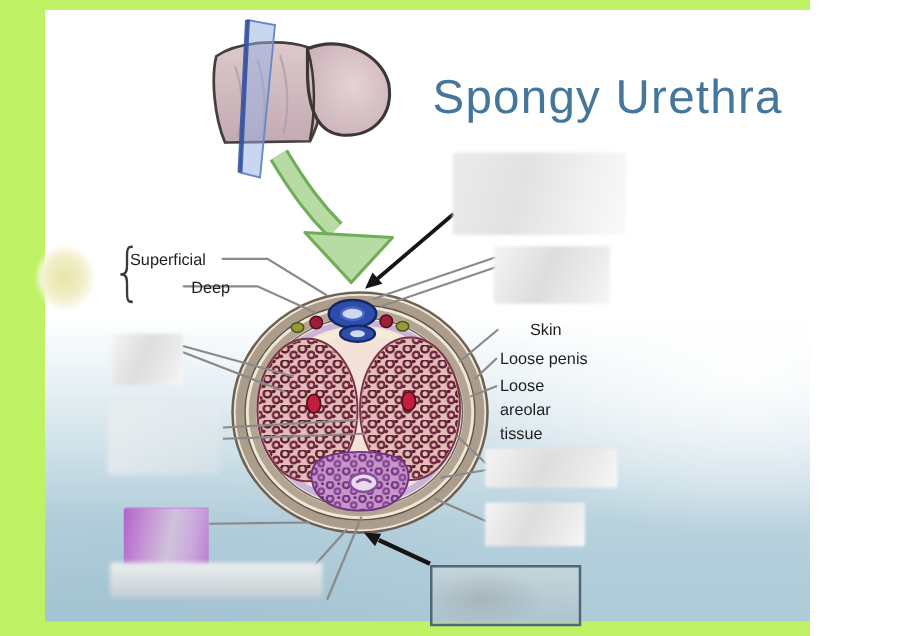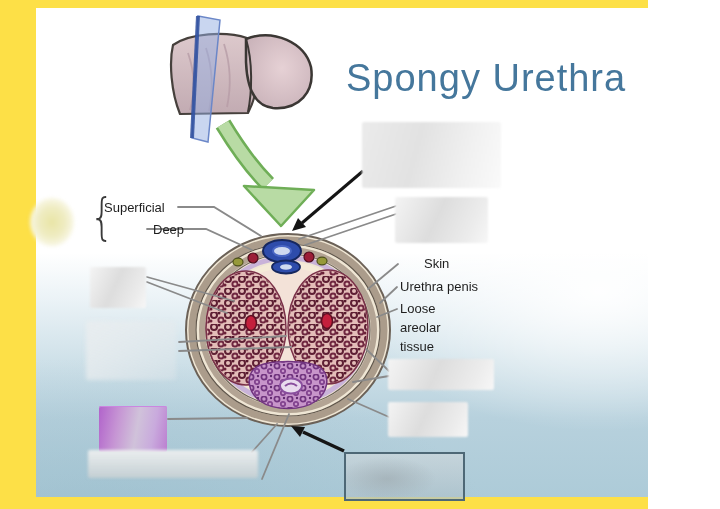--- a/index.html
+++ b/index.html
@@ -1,16 +1,16 @@
 <!DOCTYPE html>
 <html><head>
 <meta charset="utf-8">
 <style>
   html,body{margin:0;padding:0;background:#fff;}
-  #stage{position:relative;width:648px;height:509px;background:#fde047;overflow:hidden;
+  #stage{position:relative;width:648px;height:509px;background:#bef264;overflow:hidden;
          font-family:"Liberation Sans",sans-serif;}
   
   #slide{position:absolute;left:36px;top:8px;width:655px;height:489px;
     background:
       radial-gradient(55% 42% at 86% 58%, rgba(255,255,255,.95) 0%, rgba(255,255,255,0) 68%),
       radial-gradient(90% 55% at 8% 110%, rgba(146,183,199,.55) 0%, rgba(146,183,199,0) 70%),
       linear-gradient(180deg,#ffffff 0%,#ffffff 50%,#eaf2f6 60%,#cfe1e9 72%,#b7d1dd 84%,#adcbd8 100%);
   }
   svg{position:absolute;left:0;top:0;}
   .txt{position:absolute;color:#1e1e1e;font-weight:400;line-height:1.2;}
@@ -162,21 +162,21 @@
       <line x1="344" y1="451" x2="303" y2="432" stroke="#151515" stroke-width="3.5"></line>
       <polygon points="291,426 305,427 300,437" fill="#151515"></polygon>
     </g>
   </svg>
 
   <div id="title">Spongy Urethra</div>
   <div id="brace">{</div>
   <div id="lbl-superficial" class="txt">Superficial</div>
   <div id="lbl-deep" class="txt">Deep</div>
   <div id="lbl-skin" class="txt">Skin</div>
-  <div id="lbl-septum" class="txt">Urethra penis</div>
+  <div id="lbl-septum" class="txt">Loose penis</div>
   <div id="lbl-loose" class="txt">Loose
 areolar
 tissue</div>
 
   <div id="blank-yellow" class="blank"></div>
   <div id="blank-left-1" class="blank gray"></div>
   <div id="blank-left-2" class="blank"></div>
   <div id="blank-purple" class="blank"></div>
   <div id="blank-bottom-long" class="blank"></div>
   <div id="blank-bottom-boxed" class="blank"></div>

